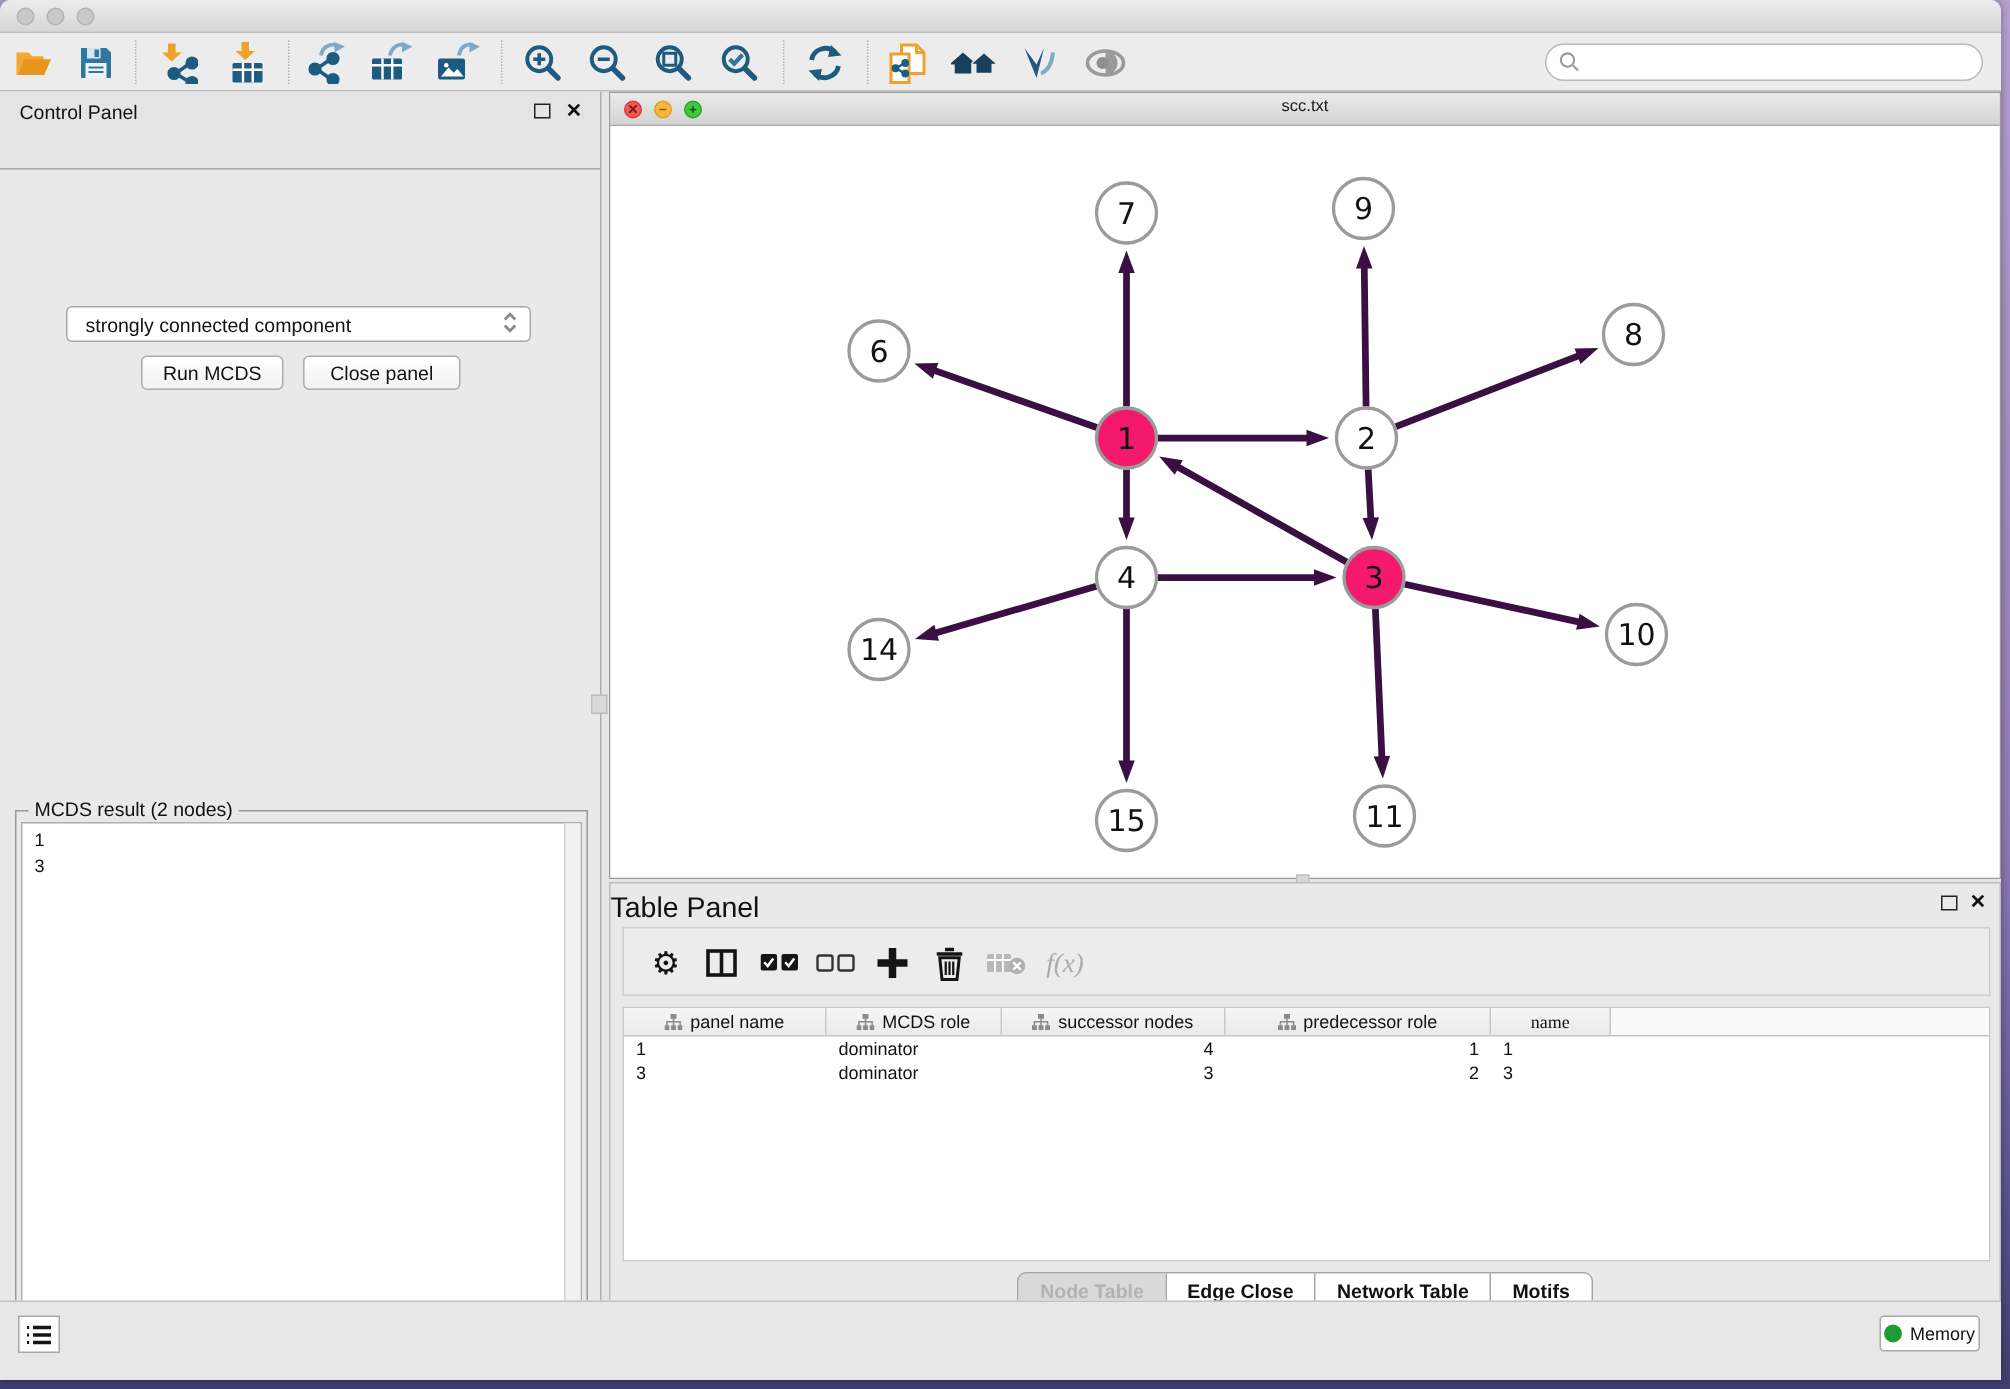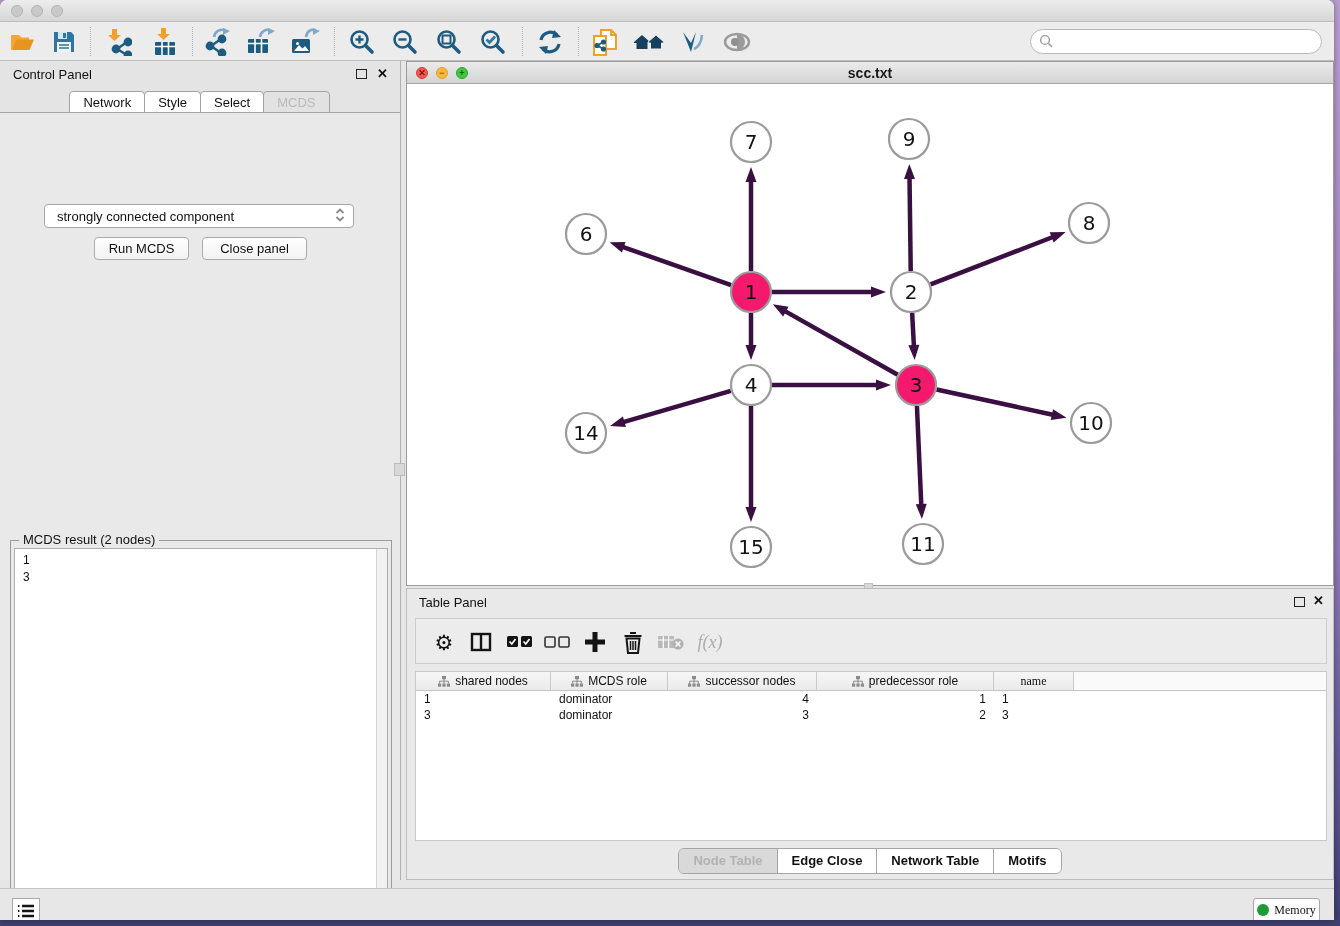--- a/index.html
+++ b/index.html
@@ -65,47 +65,47 @@
   .fieldset-legend { position:absolute; left:8px; top:-9px; background:#e9e9e9; padding:0 4px; font-size:13px; color:#111; }
   .result-area { position:absolute; left:3px; top:7px; right:3px; bottom:3px; background:#fff; border:1px solid #adadad;
                  font-size:12px; color:#111; padding:3px 0 0 8px; line-height:17px; white-space:pre; }
   .result-scroll { position:absolute; right:0; top:0; bottom:0; width:11px; background:#f1f1f1; border-left:1px solid #d5d5d5; }
   .v-handle { position:absolute; left:394px; top:463px; width:11px; height:13px; background:#d8d8d8; border:1px solid #bdbdbd; }
   
   .net-window { position:absolute; left:406px; top:61px; width:928px; height:525px;
                 background:#fff; border:1px solid #9a9a9a; }
   .net-titlebar { position:absolute; left:0; top:0; width:100%; height:22px;
                   background:linear-gradient(#ebebeb,#d3d3d3); border-bottom:1px solid #a5a5a5; }
-  .net-title { position:absolute; left:0; right:0; top:3px; text-align:center; font-size:14px; color:#1a1a1a;font-weight:bold; }
+  .net-title { position:absolute; left:0; right:0; top:3px; text-align:center; font-size:11px; color:#1a1a1a; }
   .net-canvas { position:absolute; left:0; top:22px; right:0; bottom:0; background:#fff; }
   .net-canvas svg { display:block; }
   .h-handle { position:absolute; left:458px; top:500px; width:9px; height:7px; background:#d8d8d8; border:1px solid #c0c0c0; }
   
   .table-panel { position:absolute; left:406px; top:588px; width:928px; height:292px; background:#e9e9e9; border:1px solid #bdbdbd; }
-  .tp-title { position:absolute; left:12px; top:6px; font-size:13px; color:#111; }
+  .tp-title { position:absolute; left:0; top:6px; font-size:19px; color:#111; }
   .tp-float { right:28px; } .tp-close { right:9px; }
   .tp-toolbar { position:absolute; left:8px; top:29px; width:912px; height:46px; background:#ececec; border:1px solid #cdcdcd; }
   .tp-ic { position:absolute; top:7px; width:32px; height:32px; display:flex; align-items:center; justify-content:center; }
   .fx { font-family:"Liberation Serif", serif; font-style:italic; font-size:18px; color:#ababab; }
   .gear-glyph { font-size:21px; color:#141414; line-height:1; }
   .tbl { position:absolute; left:8px; top:82px; width:912px; height:170px; background:#fff; border:1px solid #c9c9c9; }
   .tbl-head { display:flex; height:19px; background:linear-gradient(#f6f6f6,#eaeaea); border-bottom:1px solid #c4c4c4; }
   .th { display:flex; align-items:center; justify-content:center; gap:5px; font-size:12px; color:#111;
         border-right:1px solid #c9c9c9; height:100%; }
   .th.filler { flex:1; background:#fafafa; border-right:none; }
   .tr { display:flex; height:16px; }
   .td { font-size:12px; color:#111; padding:1px 8px 0; overflow:hidden; }
   
   .tp-tabs { position:absolute; left:0; bottom:5px; width:100%; display:flex; justify-content:center; }
   .tp-tabs-group { display:flex; border:1px solid #a5a5a5; border-radius:6px; overflow:hidden; }
   .btab { background:#fff; color:#111; font-size:13px; font-weight:bold; padding:4px 14px 5px; border-left:1px solid #a5a5a5; }
   .btab:first-child { border-left:none; }
   .btab.active { background:#d9d9d9; color:#b2b2b2; }
   
-  .statusbar { position:absolute; left:0; bottom:0; width:100%; height:32px; background:#e7e7e7; border-top:1px solid #c3c3c3;font-family:Liberation Serif, serif; }
+  .statusbar { position:absolute; left:0; bottom:0; width:100%; height:53px; background:#e7e7e7; border-top:1px solid #c3c3c3; }
   .list-btn { position:absolute; left:12px; top:9px; width:28px; height:25px; background:#fdfdfd; border:1px solid #a8a8a8;
               display:flex; align-items:center; justify-content:center; }
   .mem-btn { position:absolute; right:14px; top:9px; width:67px; height:24px; background:#fdfdfd; border:1px solid #a8a8a8;
              border-radius:3px; display:flex; align-items:center; justify-content:center; gap:5px; font-size:12px; color:#111; }
   .mem-dot { width:12px; height:12px; border-radius:50%; }
 </style>
 </head>
 <body>
 
 <div class="window">
@@ -262,26 +262,20 @@
       <span></span>
     </div>
   </div>
 
   <div class="control-panel">
     <div class="panel-head">
       <span class="panel-title">Control Panel</span>
       <span class="float-ic cp-float"></span>
       <span class="close-ic cp-close">✕</span>
     </div>
-    <div class="tabs-row">
-        <div class="tab">Network</div>
-        <div class="tab">Style</div>
-        <div class="tab">Select</div>
-        <div class="tab active">MCDS</div>
-      </div>
     <div class="cp-body">
       <div class="dropdown">
         <span>strongly connected component</span>
         <span class="chev">
           <svg width="10" height="16" viewBox="0 0 10 16">
             <path d="M1.5 6 5 2.5 8.5 6" fill="none" stroke="#8a8a8a" stroke-width="1.8"></path>
             <path d="M1.5 10 5 13.5 8.5 10" fill="none" stroke="#8a8a8a" stroke-width="1.8"></path>
           </svg>
         </span>
       </div>
@@ -425,21 +419,21 @@
               <svg width="12" height="11" viewBox="0 0 12 11">
                 <g fill="#8a8a8a">
                   <rect x="4" y="0" width="4" height="3.2"></rect>
                   <rect x="0" y="7.5" width="3.2" height="3.2"></rect>
                   <rect x="4.4" y="7.5" width="3.2" height="3.2"></rect>
                   <rect x="8.8" y="7.5" width="3.2" height="3.2"></rect>
                 </g>
                 <path d="M6 3v2.2M1.6 7.5V5.2h8.8v2.3M6 5.2v2.3" stroke="#8a8a8a" fill="none"></path>
               </svg>
             </span>
-            <span>shared nodes</span>
+            <span>panel name</span>
           </div>
           <div class="th" style="width: 117px; flex: 0 0 117px;">
             <span style="display: flex;">
               <svg width="12" height="11" viewBox="0 0 12 11">
                 <g fill="#8a8a8a">
                   <rect x="4" y="0" width="4" height="3.2"></rect>
                   <rect x="0" y="7.5" width="3.2" height="3.2"></rect>
                   <rect x="4.4" y="7.5" width="3.2" height="3.2"></rect>
                   <rect x="8.8" y="7.5" width="3.2" height="3.2"></rect>
                 </g>

